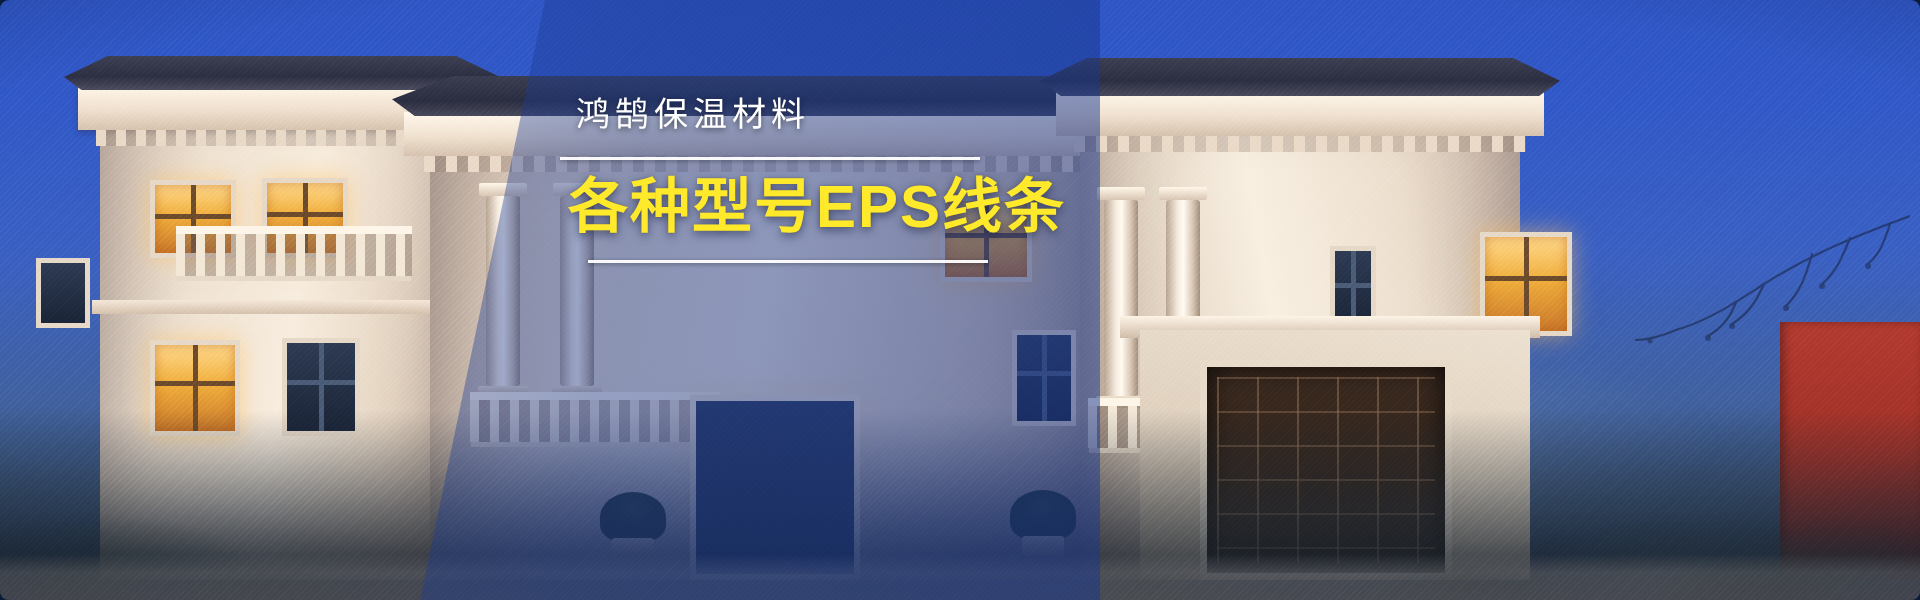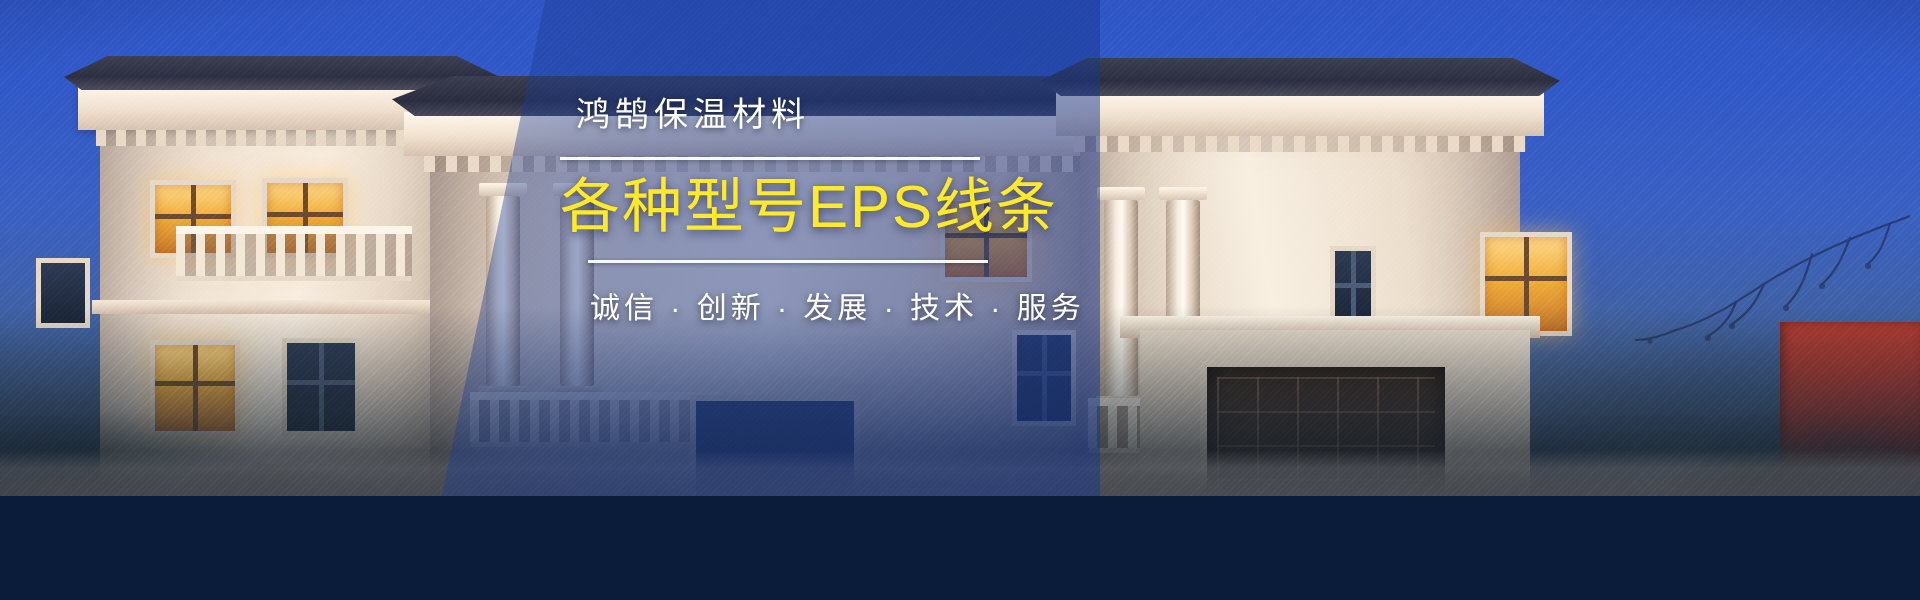--- a/index.html
+++ b/index.html
@@ -1,23 +1,24 @@
 <!DOCTYPE html>
 <html lang="zh-CN"><head>
 <meta charset="utf-8">
 <title>banner</title>
 <style>
   html,body{margin:0;padding:0;background:#0b1b3a;}
   *{box-sizing:border-box;}
 
   .banner{
     position:relative;
-    width:1920px;height:496px;
+    width:1920px;height:600px;
     overflow:hidden;
     font-family:"Liberation Sans","DejaVu Sans",sans-serif;
+    border-radius:9px;
     -webkit-font-smoothing:antialiased;
   }
 
   
   .sky{
     position:absolute;inset:0;
     background:
       radial-gradient(900px 420px at 52% 78%, rgba(120,150,210,.55) 0%, rgba(60,90,165,0) 62%),
       linear-gradient(180deg,#2f55c4 0%, #3158c6 18%, #3a5fc2 42%, #40609f 66%, #3b5478 82%, #2d3c56 100%);
   }
@@ -231,23 +232,24 @@
     text-shadow:0 2px 6px rgba(0,0,0,.55);
     margin:0 0 24px 16px;
   }
   .rule{
     height:3px;background:#ffffff;opacity:.95;margin:0 0 16px 0;width:420px;
     box-shadow:0 1px 4px rgba(0,0,0,.4);
   }
   .rule.short{width:400px;margin-left:28px;}
   .head{
     margin:0;
-    font-size:60px;line-height:1.03;font-weight:400;letter-spacing:2px;
+    font-size:60px;line-height:1.03;font-weight:700;letter-spacing:2px;
     color:#FFE92B;
     text-shadow:0 3px 10px rgba(20,30,70,.65), 0 0 2px rgba(120,90,0,.35);
+    padding-left:8px;
   }
   .head .l2{display:block;}
   .tag{
     margin:20px 0 0 30px;
     font-size:30px;letter-spacing:4px;font-weight:400;color:#ffffff;
     text-shadow:0 2px 7px rgba(0,0,0,.6);
     white-space:nowrap;
   }
 </style>
 </head>
@@ -338,16 +340,15 @@
 
   <div class="panel"></div>
 
   <div class="copy">
     <p class="sub">鸿鹄保温材料</p>
     <div class="rule"></div>
     <h1 class="head">
       <span>各种型号EPS线条</span>
     </h1>
     <div class="rule short" style="margin-top:22px;"></div>
-    <p class="tag">诚信 · 创新 · 发展 · 技术 · 服务</p>
   </div>
 
 </div>
 
 </body></html>

